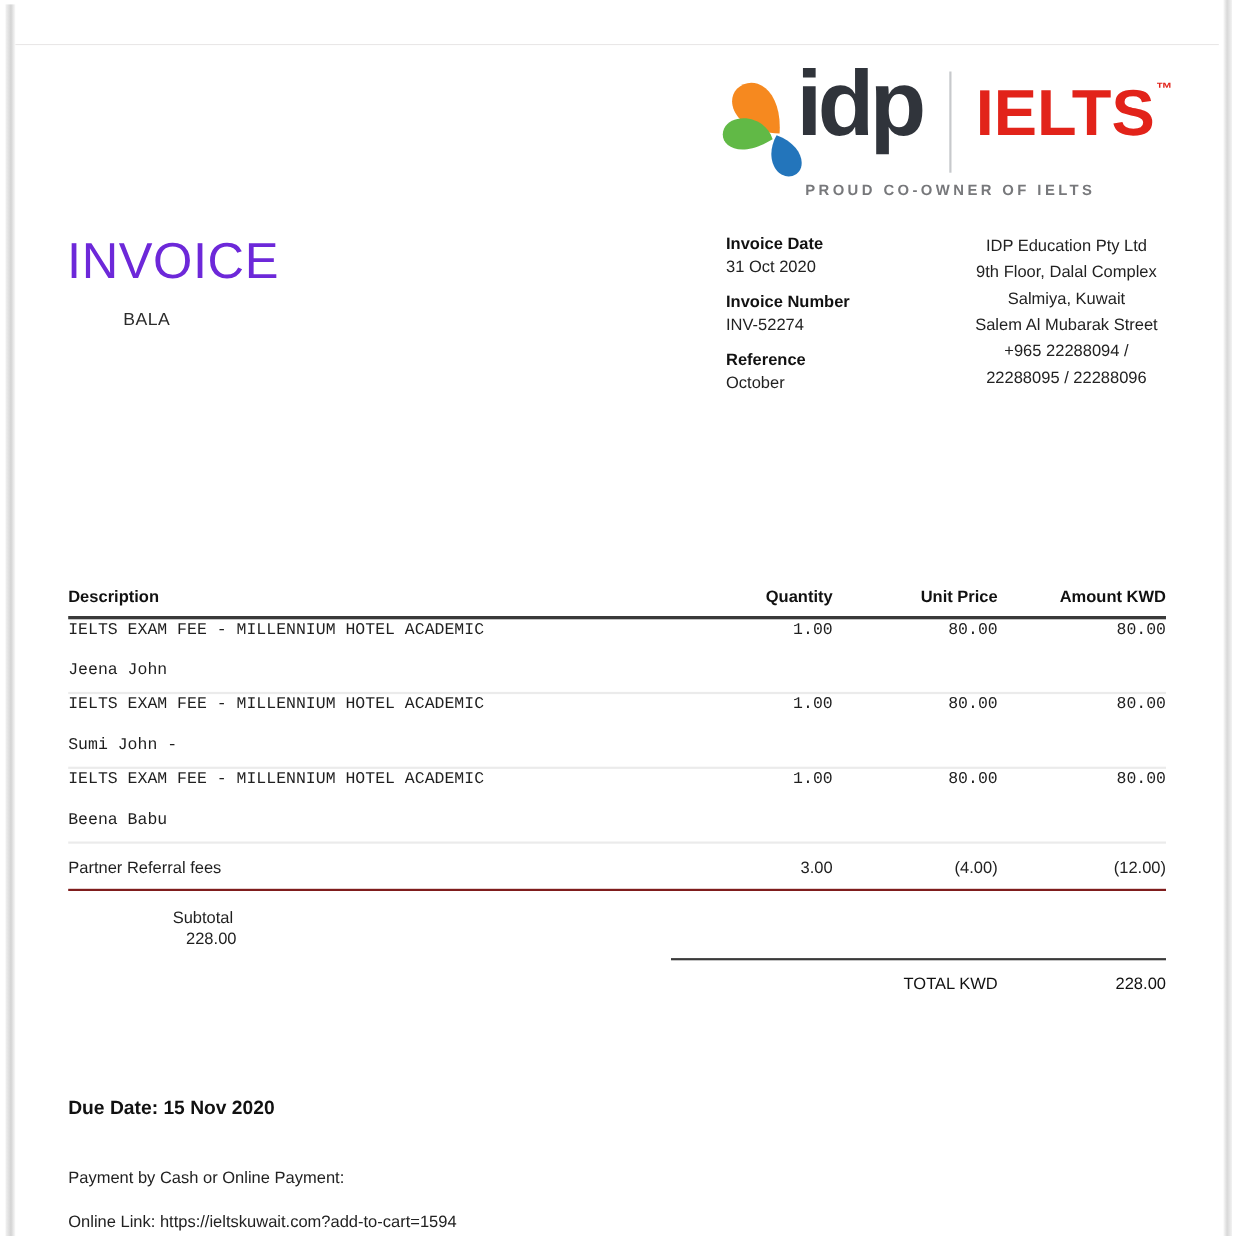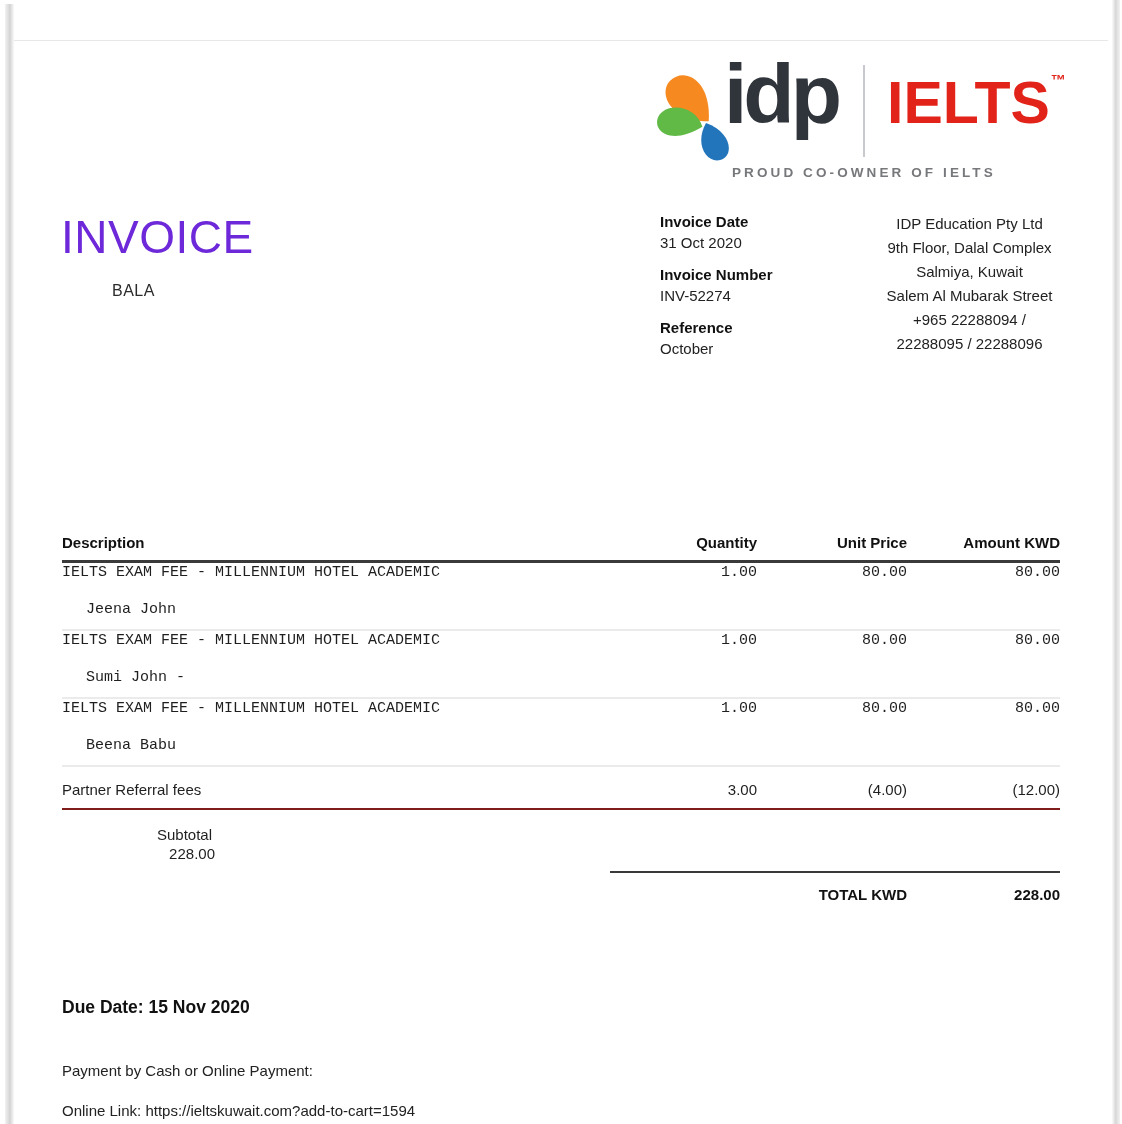--- a/index.html
+++ b/index.html
@@ -67,25 +67,25 @@
   
   .table { position: absolute; left: 62px; top: 534px; width: 998px; font-size: 15px; }
   .trow { display: flex; align-items: baseline; }
   .c-desc { flex: 1; text-align: left; }
   .c-qty  { width: 133px; text-align: right; }
   .c-unit { width: 150px; text-align: right; }
   .c-amt  { width: 153px; text-align: right; }
   .thead { font-weight: 700; padding-bottom: 9px; border-bottom: 3px solid #3a3a3a; color: #111; }
   .item { padding-bottom: 10px; border-bottom: 2px solid #ebebeb; font-family: Liberation Mono, monospace; }
   .item .trow { line-height: 19px; }
-  .person { margin-top: 18px; line-height: 19px; margin-left: 24px; }
+  .person { margin-top: 18px; line-height: 19px; }
   .item-single { padding-top: 14px; padding-bottom: 10px; border-bottom: 2px solid #7f1d1d; }
   .subtotal-row { padding-top: 15px; line-height: 19px; flex-direction: column; }
   .total-divider { margin-top: 8px; margin-left: 548px; border-top: 2px solid #3a3a3a; }
-  .total-row { padding-top: 12px; font-weight: 700; line-height: 19px; color: #111; }
+  .total-row { padding-top: 12px; font-weight: 400; line-height: 19px; color: #111; }
 
   
   .due-date { position: absolute; left: 62px; top: 997px; font-size: 17.5px; font-weight: 700; color: #111; }
   .payment  { position: absolute; left: 62px; top: 1062px; font-size: 15px; color: #222; }
   .link     { position: absolute; left: 62px; top: 1102px; font-size: 15px; color: #222; }
 </style>
 </head>
 <body>
 
 <div class="page">

